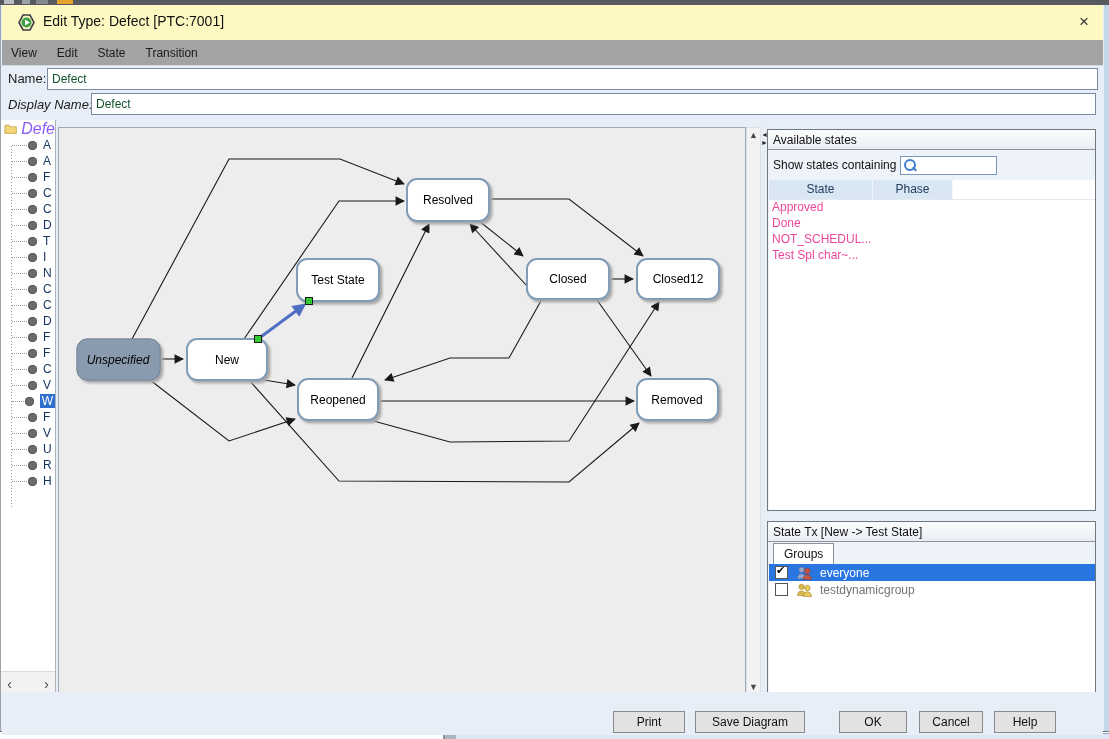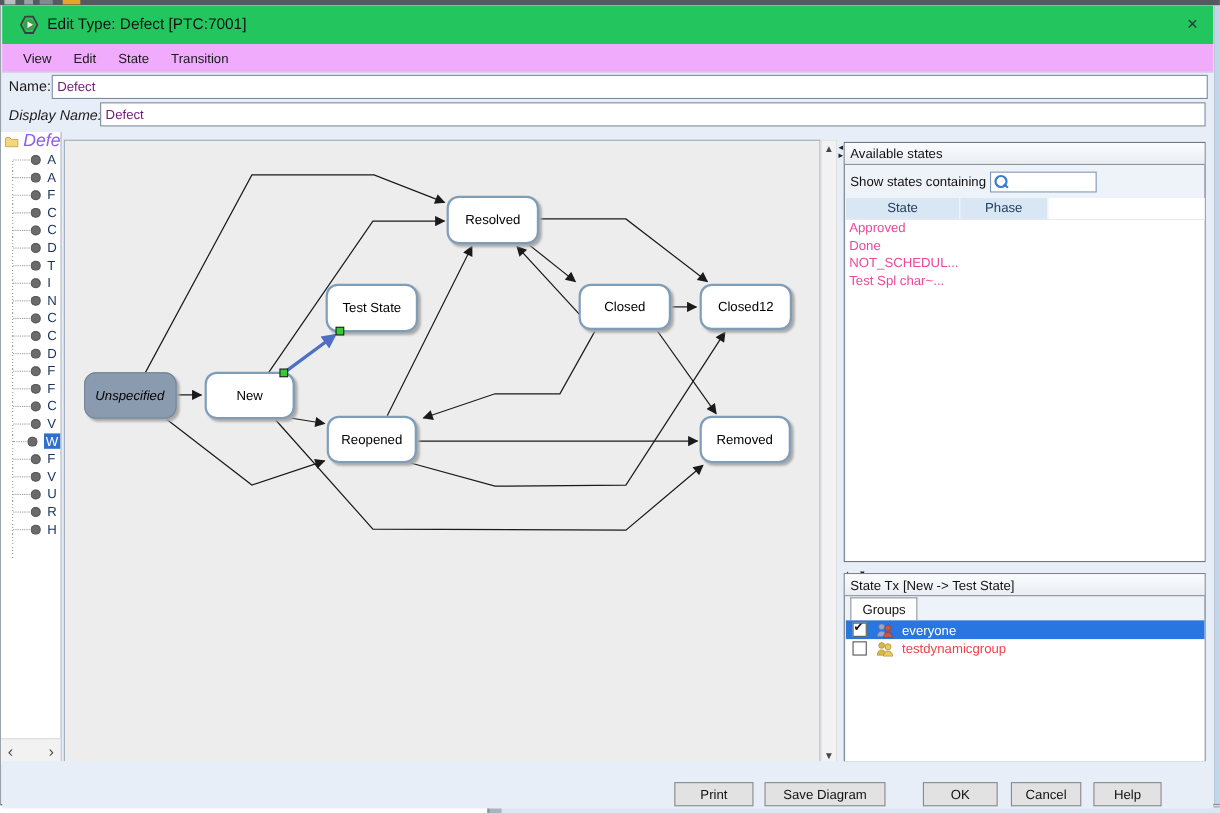--- a/index.html
+++ b/index.html
@@ -10,30 +10,30 @@
   
   #top-strip{left:0;top:0;width:1109px;height:5px;background:#565a60;}
   #top-strip .seg{position:absolute;top:0;height:4px;}
   #bottom-strip{left:0;top:731px;width:1109px;height:8px;background:#ffffff;border-top:1px solid #6b6f74;}
   #bottom-strip .blue{position:absolute;left:456px;top:1px;width:653px;height:7px;background:#dde7f4;border-top:1px solid #8aa0b8;}
   #bottom-strip .nub{position:absolute;left:443px;top:0;width:13px;height:8px;background:#aab4bf;border-left:2px solid #8a949f;}
   #right-strip{left:1103px;top:5px;width:6px;height:726px;background:#c2d7ea;border-left:1px solid #5f6a74;}
 
   
   #dialog{left:0;top:5px;width:1103px;height:726px;background:#e8eef8;border-left:1px solid #9aa2ab;border-bottom:1px solid #60656b;}
-  #titlebar{left:1px;top:0;width:1101px;height:35px;background:#22c55e;}
+  #titlebar{left:1px;top:0;width:1101px;height:35px;background:#fef9c3;}
   #title-icon{left:16px;top:9px;width:17px;height:17px;}
   #title-text{left:41px;top:8px;font-size:14px;color:#111;}
   #close-btn{left:1069px;top:5px;width:26px;height:24px;text-align:center;font-size:17px;color:#333;line-height:24px;cursor:pointer;}
-  #menubar{left:1px;top:35px;width:1101px;height:26px;background:#f0abfc;border-bottom:1px solid #d2d8e0;display:flex;align-items:center;padding-left:12px;box-sizing:border-box;}
+  #menubar{left:1px;top:35px;width:1101px;height:26px;background:#a3a3a3;border-bottom:1px solid #d2d8e0;display:flex;align-items:center;padding-left:2px;box-sizing:border-box;}
   .menu-item{font-size:12px;color:#1a1a1a;padding:3px 7px;margin-right:6px;}
 
   
   .field-label{font-size:13px;color:#1a1a1a;}
-  .text-input{background:#fff;border:1px solid #7b8aa0;font-size:12px;color:#701a75;padding:0 4px;box-sizing:border-box;font-family:"Liberation Sans",sans-serif;}
+  .text-input{background:#fff;border:1px solid #7b8aa0;font-size:12px;color:#14532d;padding:0 4px;box-sizing:border-box;font-family:"Liberation Sans",sans-serif;}
   #name-label{left:7px;top:66px;}
   #name-input{left:46px;top:63px;width:1051px;height:22px;}
   #displayname-label{left:7px;top:92px;font-style:italic;}
   #displayname-input{left:90px;top:88px;width:1005px;height:22px;}
 
   
   #tree{left:0;top:115px;width:54px;height:575px;background:#ffffff;border-right:1px solid #aab2bb;overflow:hidden;}
   #tree-guide{position:absolute;left:10px;top:26px;width:1px;height:362px;background-image:repeating-linear-gradient(to bottom,#9a9a9a 0 1px,transparent 1px 3px);}
   .tree-root{position:relative;height:17px;display:flex;align-items:center;padding-left:3px;}
   .tree-root .lbl{font-size:16px;color:#8b5cf6;margin-left:4px;white-space:nowrap;font-style:italic;}
@@ -71,21 +71,21 @@
   #col-state{width:104px;} #col-phase{width:80px;}
   .grid-row{height:16px;font-size:12px;color:#ec4899;padding-left:3px;white-space:nowrap;}
 
   #hsplitter{left:766px;top:506px;width:329px;height:10px;}
   #hsplitter span{font-size:7px;color:#222;margin-right:2px;}
 
   #statetx{left:766px;top:516px;width:329px;height:172px;}
   #tab-row{position:absolute;left:1px;top:21px;width:326px;height:21px;border-bottom:1px solid #8b939c;}
   .tab{position:absolute;left:4px;top:0;height:21px;background:#fff;border:1px solid #8b939c;border-bottom:none;font-size:12px;color:#111;padding:3px 10px 15px 10px;box-sizing:border-box;}
   #groups-list{position:absolute;left:1px;top:42px;width:326px;height:128px;background:#fff;}
-  .group-row{height:17px;display:flex;align-items:center;font-size:12px;color:#ef4444;}
+  .group-row{height:17px;display:flex;align-items:center;font-size:12px;color:#737373;}
   .group-row.sel{background:#2a76e0;color:#fff;}
   .checkbox{width:11px;height:11px;background:#fff;border:1px solid #555;margin-left:6px;flex:0 0 11px;position:relative;}
   .checkbox.on::after{content:"\2714";position:absolute;left:0px;top:-3px;font-size:11px;color:#111;}
   .grp-icon{width:17px;height:14px;margin-left:8px;flex:0 0 17px;}
   .grp-icon .back{fill:#9aa7c8;stroke:#6d7a9a;stroke-width:.6;}
   .grp-icon .front{fill:#c2574b;stroke:#8e3b32;stroke-width:.6;}
   .grp-icon.yellow .back{fill:#d9b84a;stroke:#a8842a;}
   .grp-icon.yellow .front{fill:#e7ca5c;stroke:#a8842a;}
   .group-label{margin-left:7px;}
 

